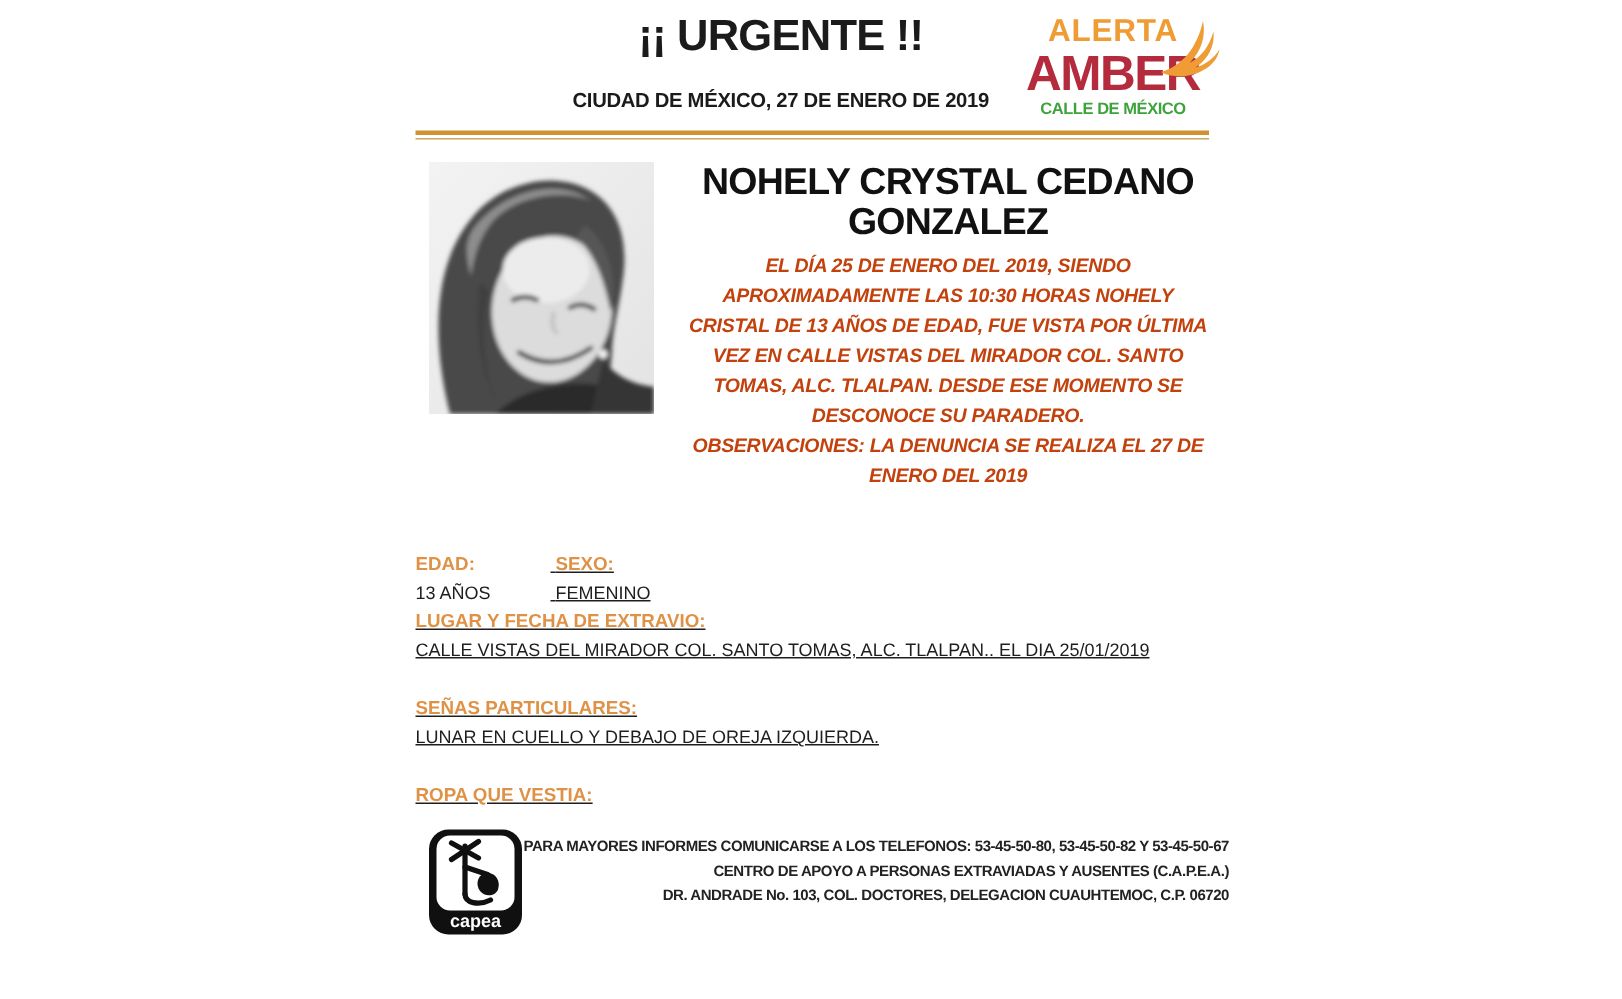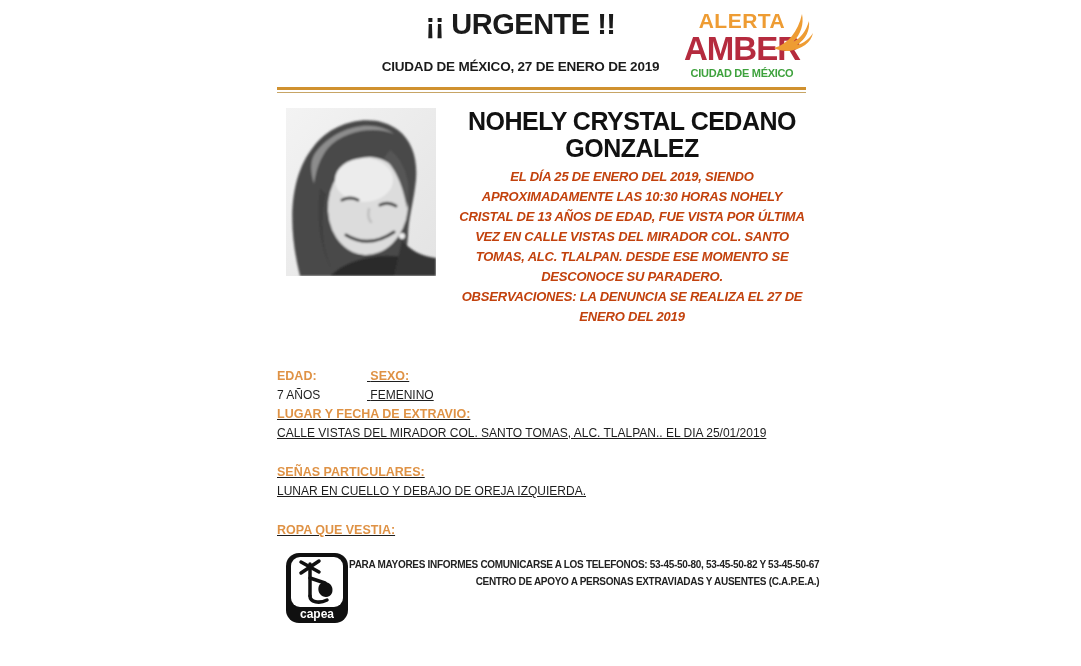--- a/index.html
+++ b/index.html
@@ -56,21 +56,21 @@
       <div class="header-left">
         <div class="urgente">¡¡ URGENTE !!</div>
         <div class="dateline">CIUDAD DE MÉXICO, 27 DE ENERO DE 2019</div>
       </div>
       <div class="amber-logo">
         <svg class="swoosh" viewBox="0 0 46 48">
           <path d="M4 44 C 18 40 28 28 32 10 C 34 20 31 30 23 38 C 31 34 36 27 39 17 C 40 26 36 35 27 41 C 34 39 39 35 43 29 C 41 39 32 45 19 47 C 13 47 7 46 4 44 Z" fill="#EE9C33"></path>
         </svg>
         <div class="alerta">ALERTA</div>
         <div class="amber">AMBER</div>
-        <div class="ciudad">CIUDAD DE MÉXICO</div>
+        <div class="ciudad">CALLE DE MÉXICO</div>
       </div>
     </div>
     <div class="divider-thick"></div>
     <div class="divider-thin"></div>
 
     <div class="main">
       <div class="photo-frame">
         <svg viewBox="0 0 150 168">
           <defs>
             <linearGradient id="pbg" x1="0" y1="0" x2="1" y2="1">
@@ -105,21 +105,21 @@
         <div class="red-text">OBSERVACIONES: LA DENUNCIA SE REALIZA EL 27 DE ENERO DEL 2019</div>
       </div>
     </div>
 
     <div class="details">
       <div class="row">
         <span class="label col-1">EDAD:</span>
         <span class="label">SEXO:</span>
       </div>
       <div class="row">
-        <span class="col-1">7 AÑOS</span>
+        <span class="col-1">13 AÑOS</span>
         <span>FEMENINO</span>
       </div>
       <div class="row label">LUGAR Y FECHA DE EXTRAVIO:</div>
       <div class="row">CALLE VISTAS DEL MIRADOR COL.  SANTO TOMAS, ALC. TLALPAN.. EL DIA 25/01/2019</div>
 
       <div class="row label mt">SEÑAS PARTICULARES:</div>
       <div class="row">LUNAR EN CUELLO Y DEBAJO DE OREJA IZQUIERDA.</div>
 
       <div class="row label mt">ROPA QUE VESTIA:</div>
     </div>
@@ -136,17 +136,18 @@
             <path d="M25 26 L 40 31"></path>
             <path d="M25 44 C 25 50 34 52 42 48"></path>
           </g>
           <path d="M38 30 C 45 29 49 35 47 41 C 45 46 38 46 35 42 C 32 38 33 32 38 30 Z" fill="#101010"></path>
           <text x="32" y="66" text-anchor="middle" font-family="Liberation Sans, sans-serif" font-size="12" font-weight="bold" fill="#ffffff" aria-label="capea"><tspan>capea</tspan></text>
         </svg>
       </div>
       <div class="footer-text">
         <div class="footer-line">PARA MAYORES INFORMES COMUNICARSE A LOS TELEFONOS:  53-45-50-80, 53-45-50-82 Y 53-45-50-67</div>
         <div class="footer-line">CENTRO DE APOYO A PERSONAS EXTRAVIADAS Y AUSENTES (C.A.P.E.A.)</div>
+        <div class="footer-line">DR. ANDRADE No. 103, COL. DOCTORES, DELEGACION CUAUHTEMOC, C.P. 06720</div>
       </div>
     </div>
 
   </div>
 </div>
 
 </body></html>

